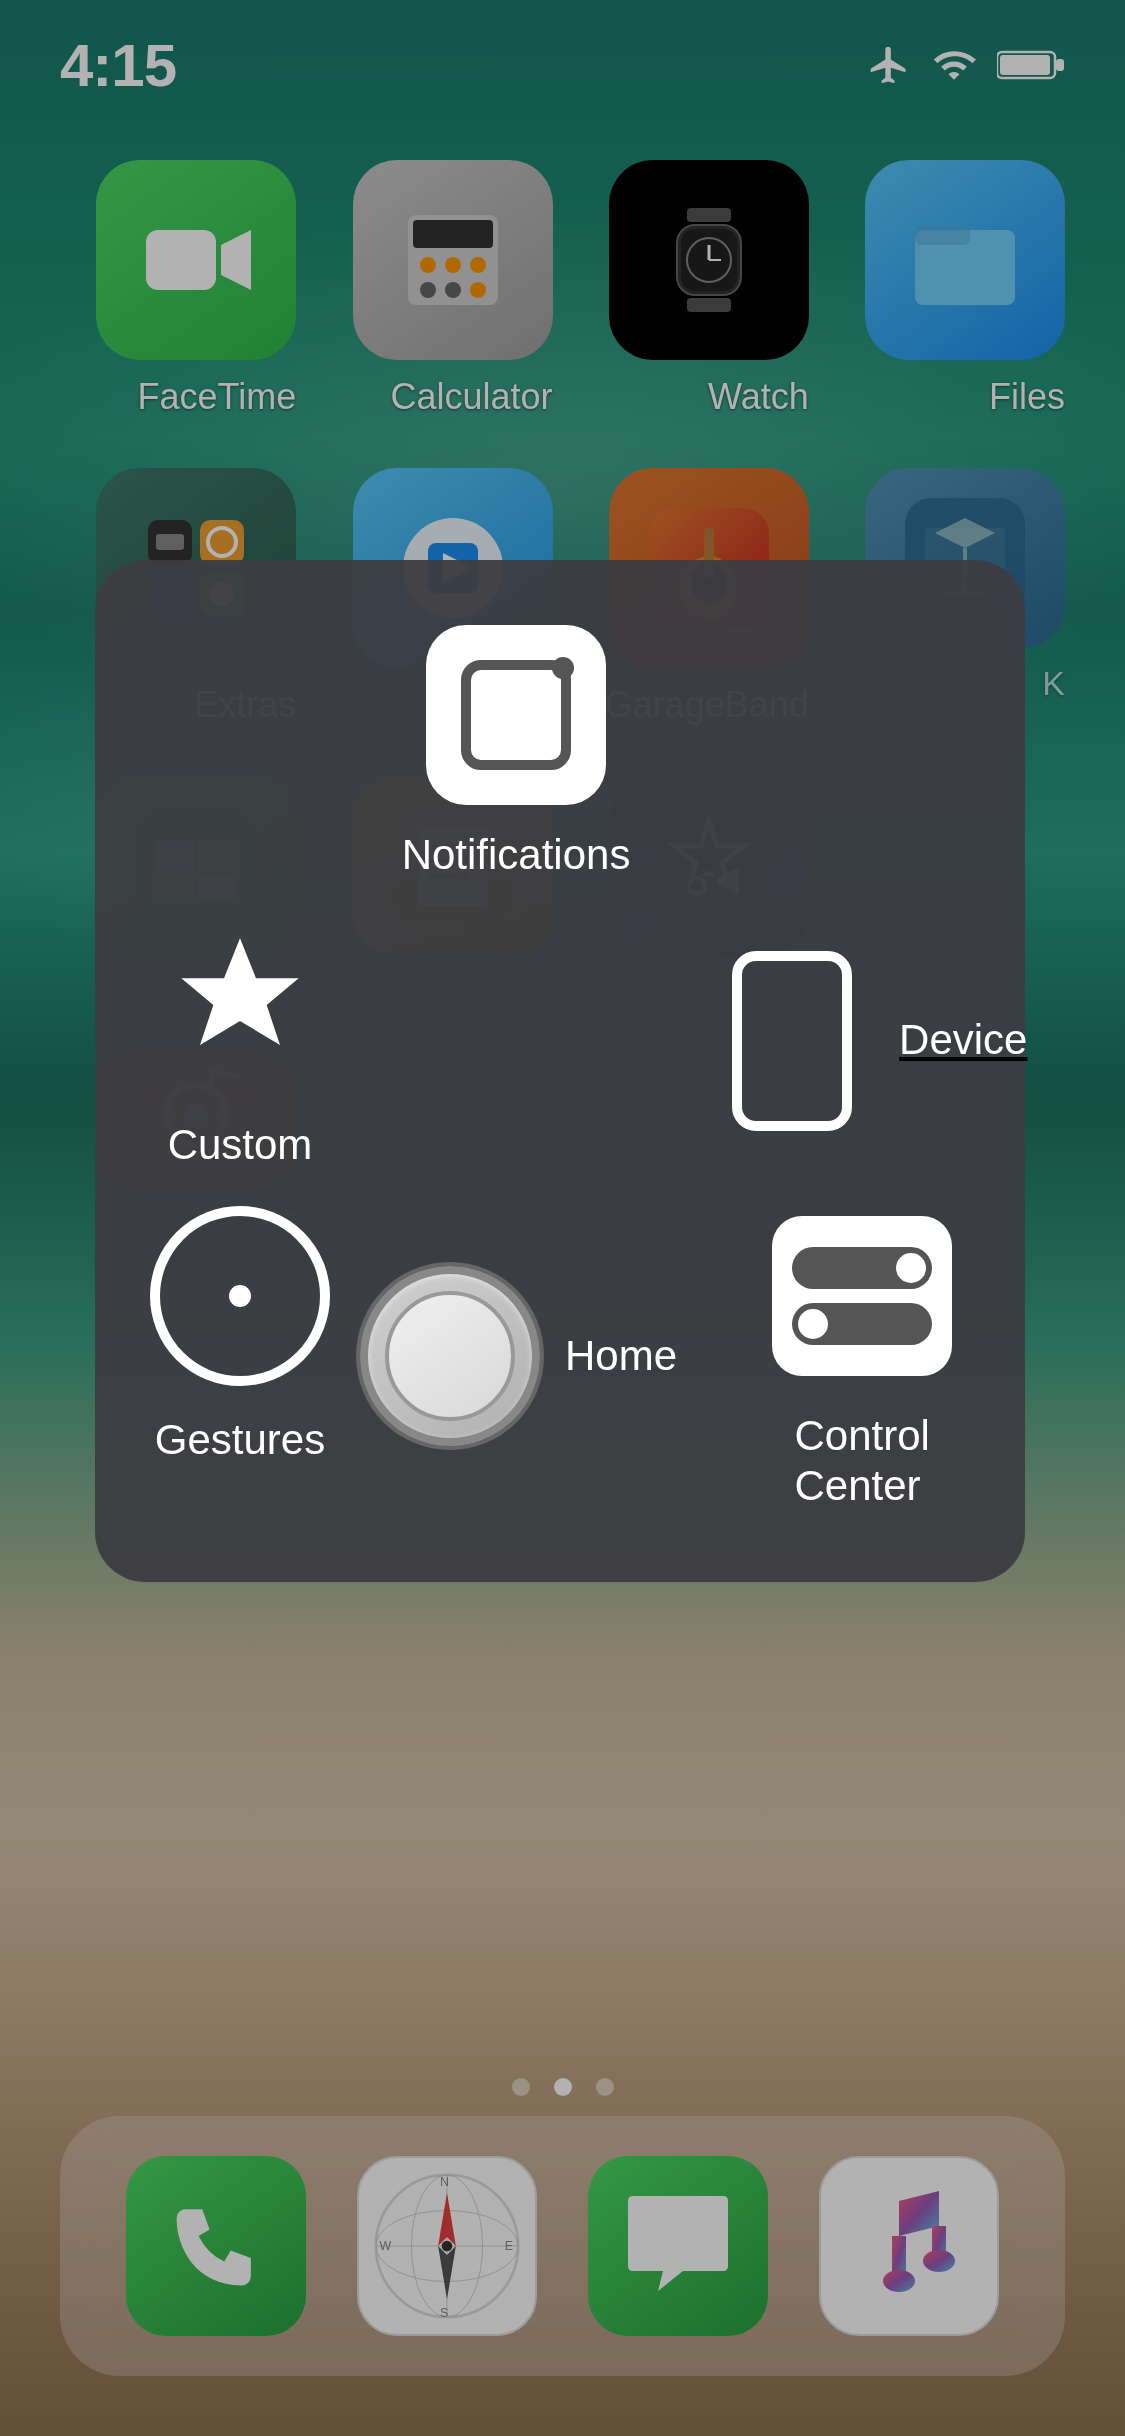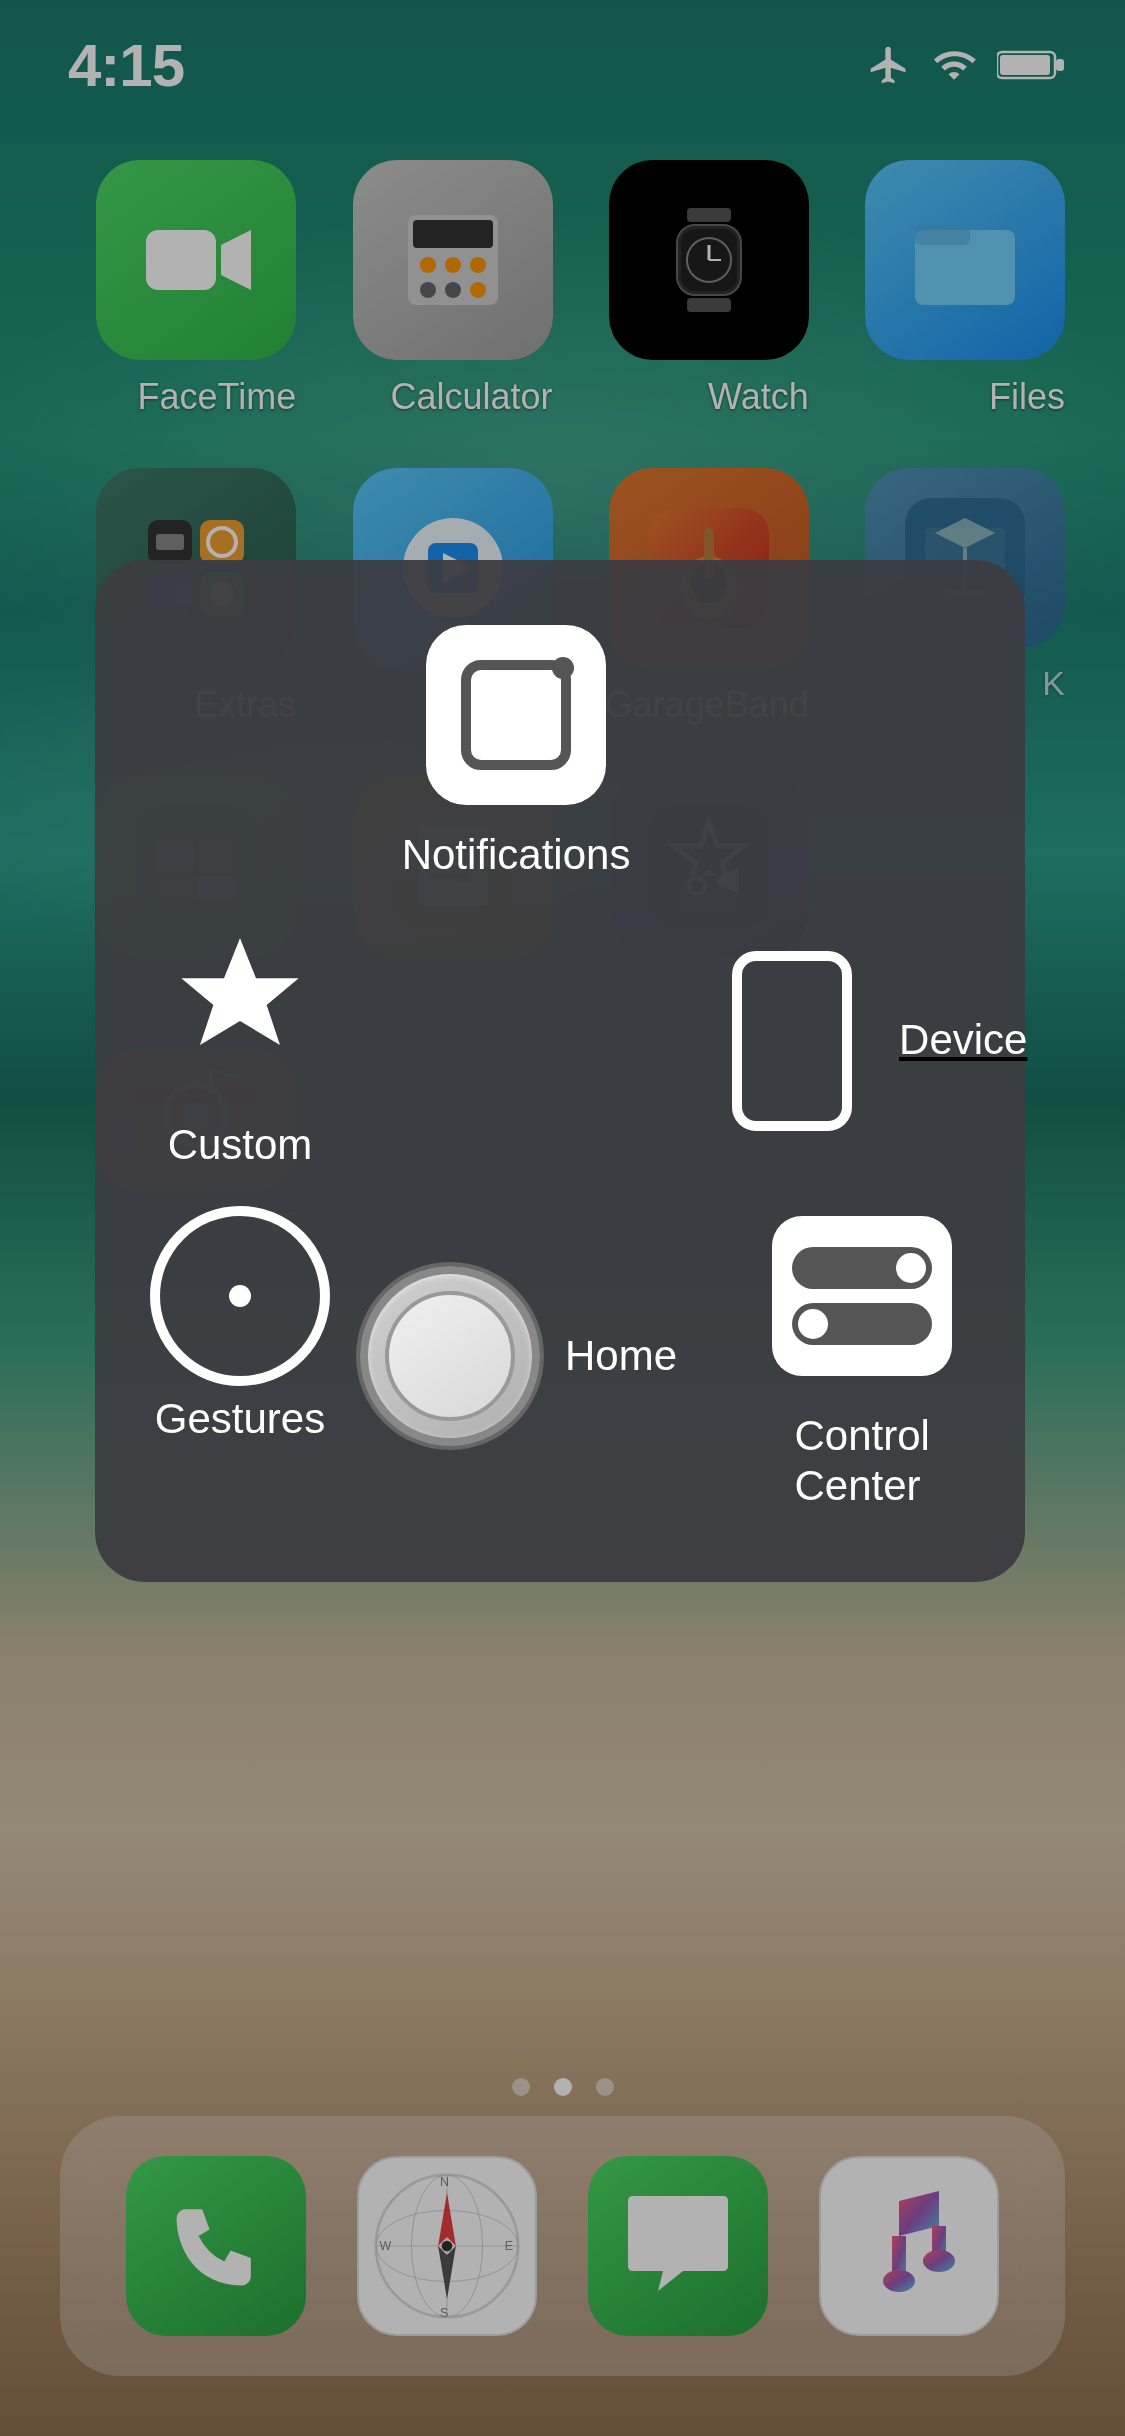--- a/index.html
+++ b/index.html
@@ -44,21 +44,21 @@
       height: 1600px;
       background:
         radial-gradient(ellipse 900px 400px at 50% 30%, rgba(255,255,255,0.15) 0%, transparent 70%),
         radial-gradient(ellipse 700px 300px at 30% 50%, rgba(255,255,255,0.1) 0%, transparent 60%);
     }
 
     
     #status-bar {
       position: absolute;
       top: 0;
-      left: 8px;
+      left: 0;
       right: 0;
       height: 100px;
       display: flex;
       align-items: center;
       justify-content: space-between;
       padding: 30px 60px 0;
       z-index: 10;
     }
 
     #status-time {
@@ -593,21 +593,21 @@
 
   <div style="grid-column: 3; grid-row: 2; display:flex; align-items:center; gap:12px;text-decoration:underline;">
     <div class="popup-icon-wrap">
       <div style="display:flex; align-items:center; justify-content:center;">
         <div class="device-icon"></div>
       </div>
     </div>
     <span class="popup-label">Device</span>
   </div>
 
-  <div style="grid-column: 1; grid-row: 3; display:flex; flex-direction:column; align-items:center; gap:3px;">
+  <div style="grid-column: 1; grid-row: 3; display:flex; flex-direction:column; align-items:center; gap:24px;">
     <div class="popup-icon-wrap">
       <div class="gestures-icon">
         <div class="gestures-dot"></div>
       </div>
     </div>
     <span class="popup-label">Gestures</span>
   </div>
 
   <div style="grid-column: 2; grid-row: 3; display:flex; flex-direction:row; align-items:center; gap:20px;">
     <div class="popup-icon-wrap">

